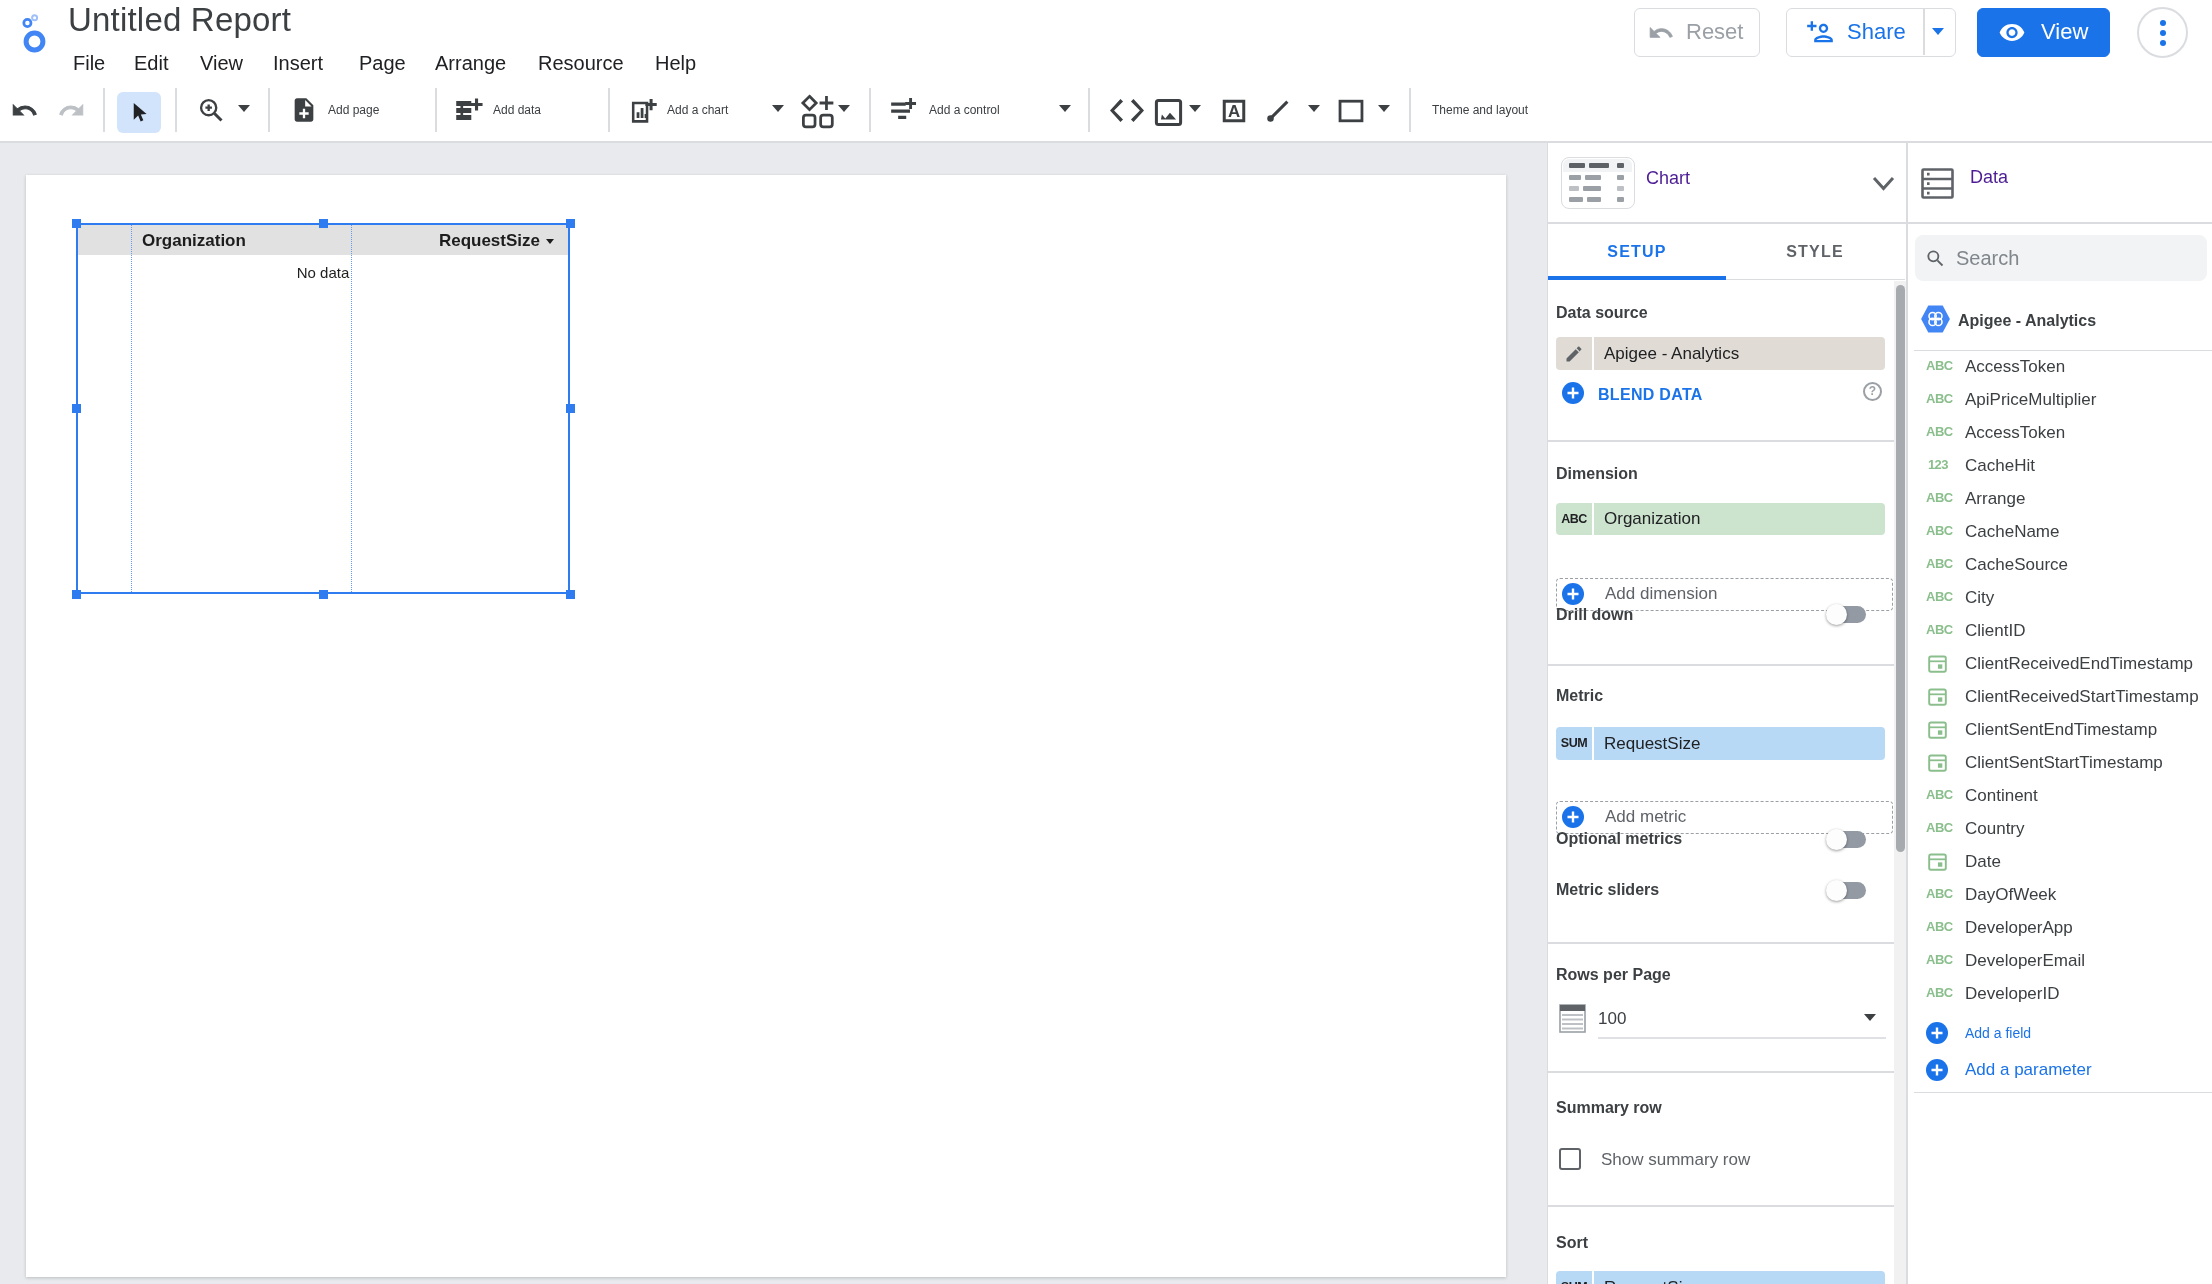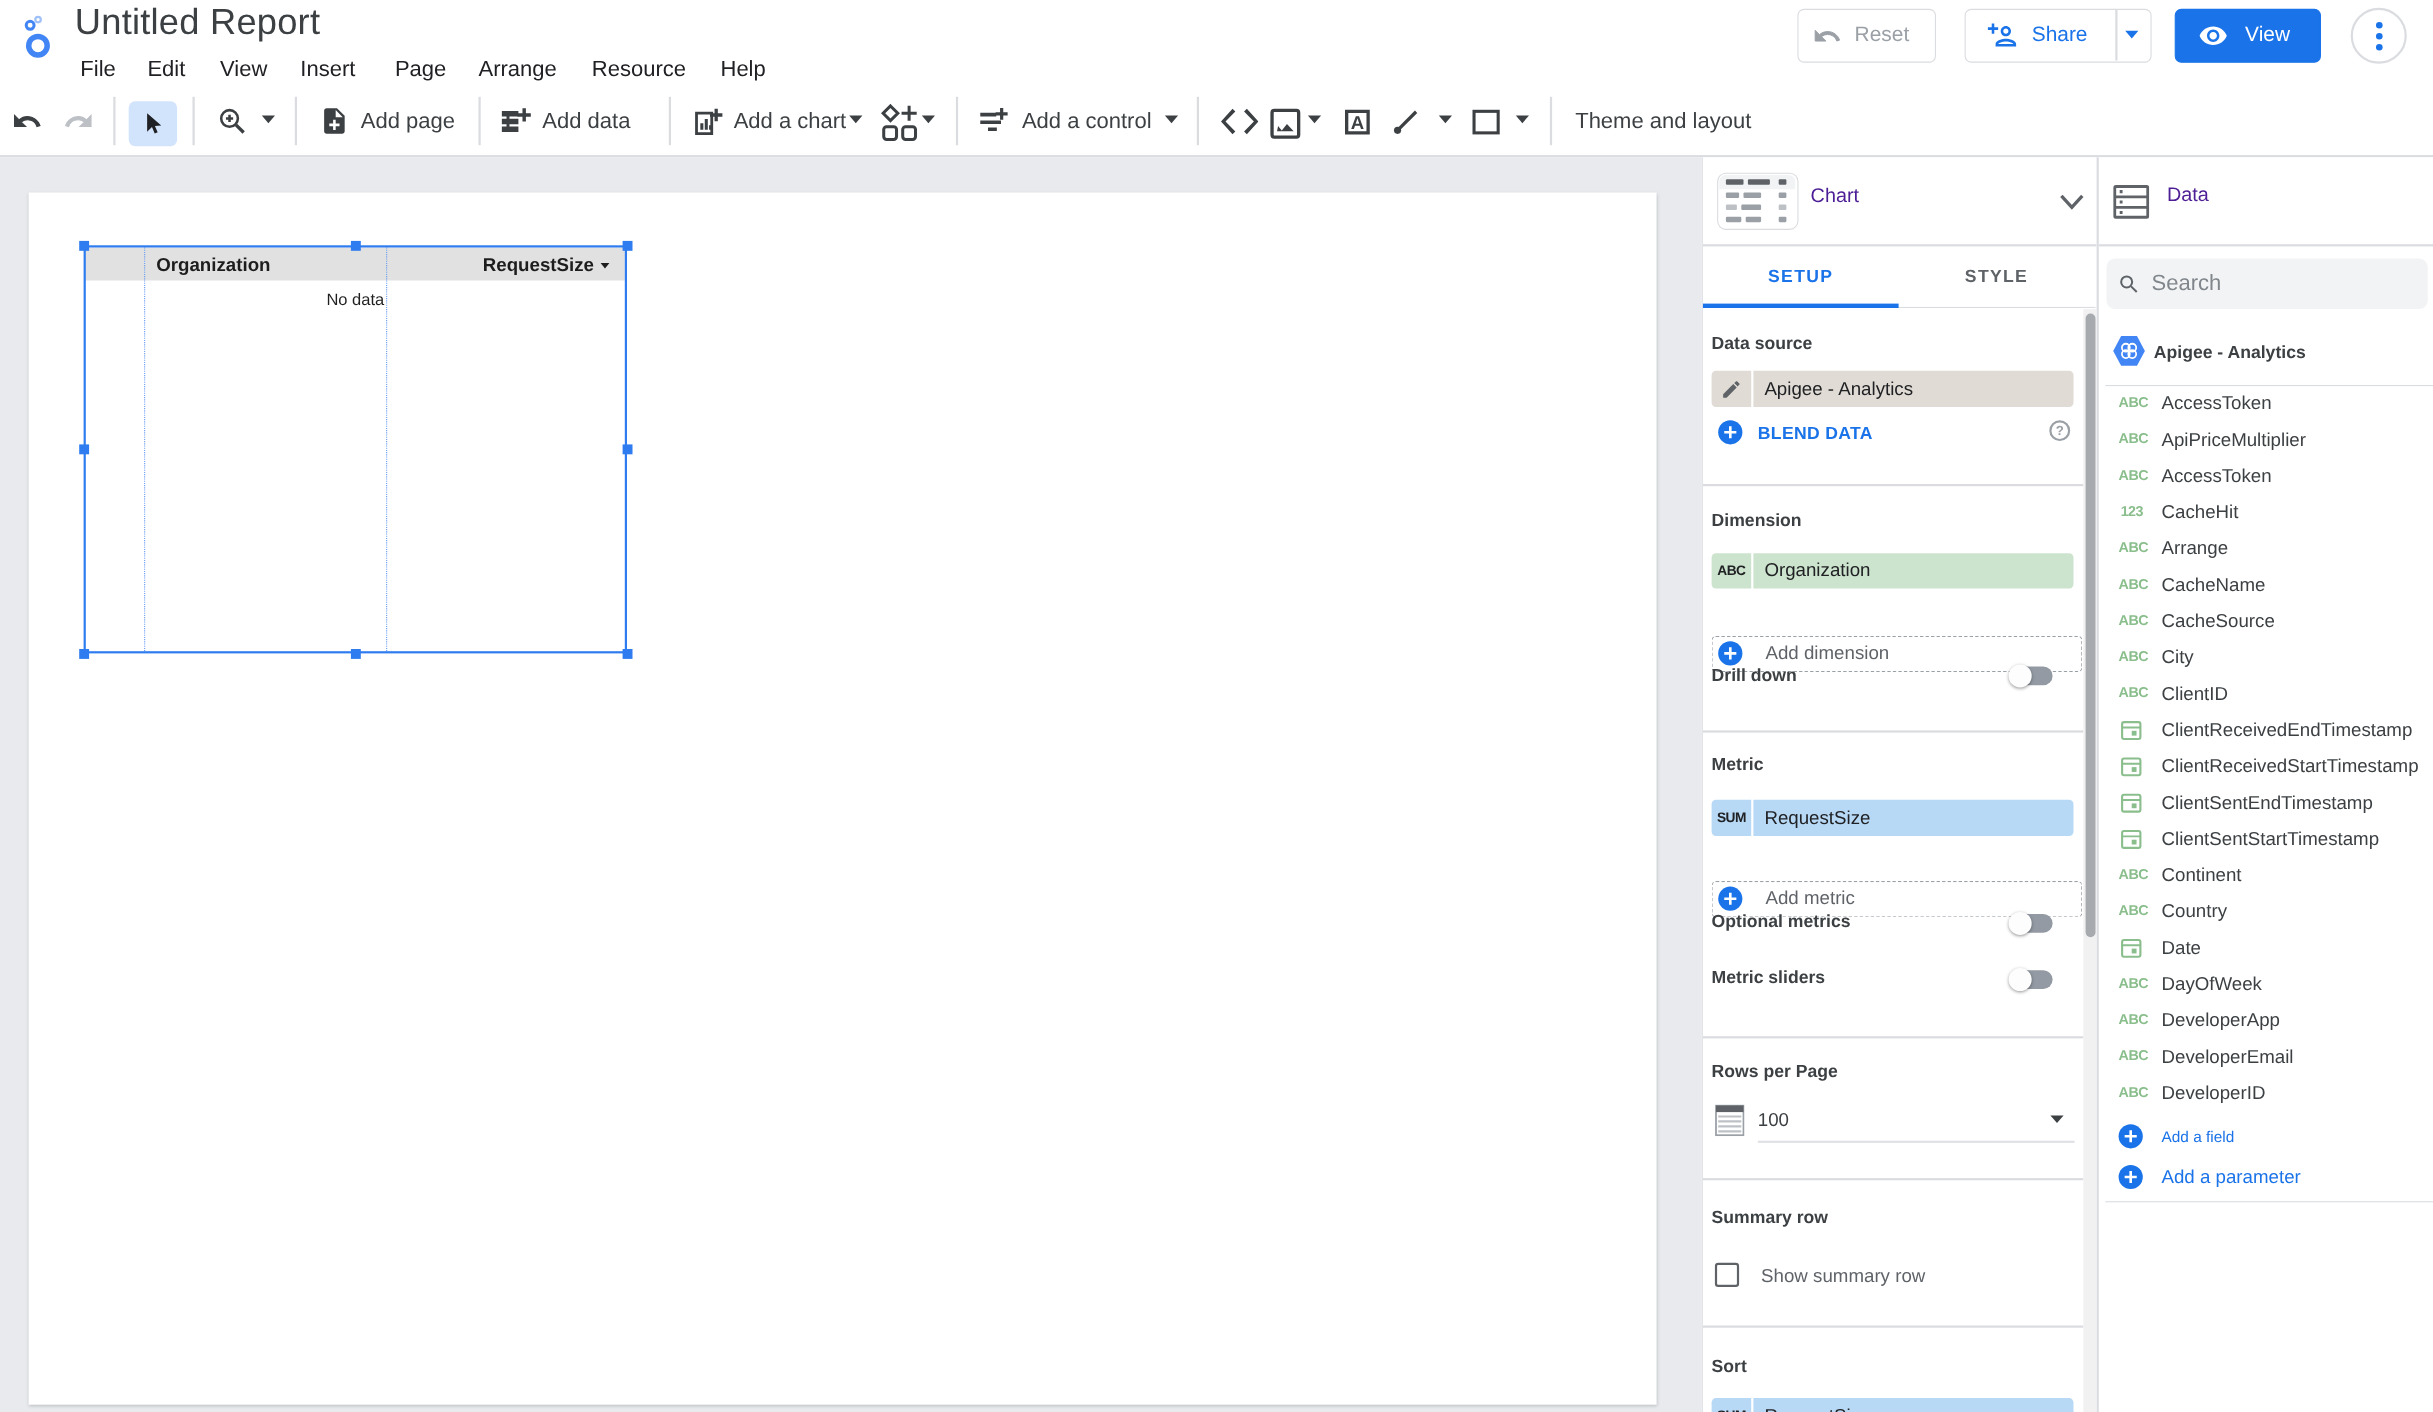--- a/index.html
+++ b/index.html
@@ -3,24 +3,24 @@
 <meta charset="utf-8">
 <style>
 * { margin:0; padding:0; box-sizing:border-box; }
 html,body { width:2212px; height:1284px; overflow:hidden; background:#fff;
   font-family:"Liberation Sans", sans-serif; }
 .abs { position:absolute; }
 #appbar { position:absolute; left:0; top:0; width:2212px; height:78px; background:#fff; }
 #title { position:absolute; left:68px; top:0; font-size:33px; line-height:40px; color:#3c4043; letter-spacing:0.2px; }
 .menu { position:absolute; top:50px; height:26px; line-height:26px; font-size:20px; color:#202124; }
 .btn { position:absolute; top:8px; height:49px; border:1.5px solid #dadce0; border-radius:6px; background:#fff; }
-.btn .lbl { position:absolute; top:0; height:46px; line-height:46px; font-size:19px; font-weight:500; }
+.btn .lbl { position:absolute; top:0; height:46px; line-height:46px; font-size:22px; font-weight:500; }
 #toolbar { position:absolute; left:0; top:78px; width:2212px; height:65px; background:#fff; border-bottom:2px solid #dadce0; }
 .tsep { position:absolute; top:10px; width:1.5px; height:44px; background:#dadce0; }
-.tlbl { position:absolute; top:19px; height:26px; line-height:26px; font-size:20px; color:#3c4043; }
+.tlbl { position:absolute; top:19px; height:26px; line-height:26px; font-size:12px; color:#3c4043; }
 .caret { position:absolute; width:0; height:0; border-left:6.5px solid transparent; border-right:6.5px solid transparent; border-top:7.5px solid #3c4043; }
 #canvas { position:absolute; left:0; top:143px; width:1547px; height:1141px; background:#e8eaed; }
 #page { position:absolute; left:26px; top:32px; width:1480px; height:1102px; background:#fff; box-shadow:0 1px 3px rgba(60,64,67,.25); }
 .handle { position:absolute; width:9px; height:9px; background:#2e7cf0; }
 .dotcol { position:absolute; top:225px; width:0; height:367px; border-left:1.5px dotted #669af2; }
 .panel { position:absolute; top:143px; height:1141px; background:#fff; overflow:hidden; }
 .ptitle { position:absolute; font-size:18px; color:#4c1d95; }
 .pdiv { position:absolute; height:1.5px; background:#dadce0; }
 .seclbl { position:absolute; font-size:16px; font-weight:bold; color:#3c4043; }
 .chipL { position:absolute; width:36px; height:33px; border-radius:4px 0 0 4px; }

